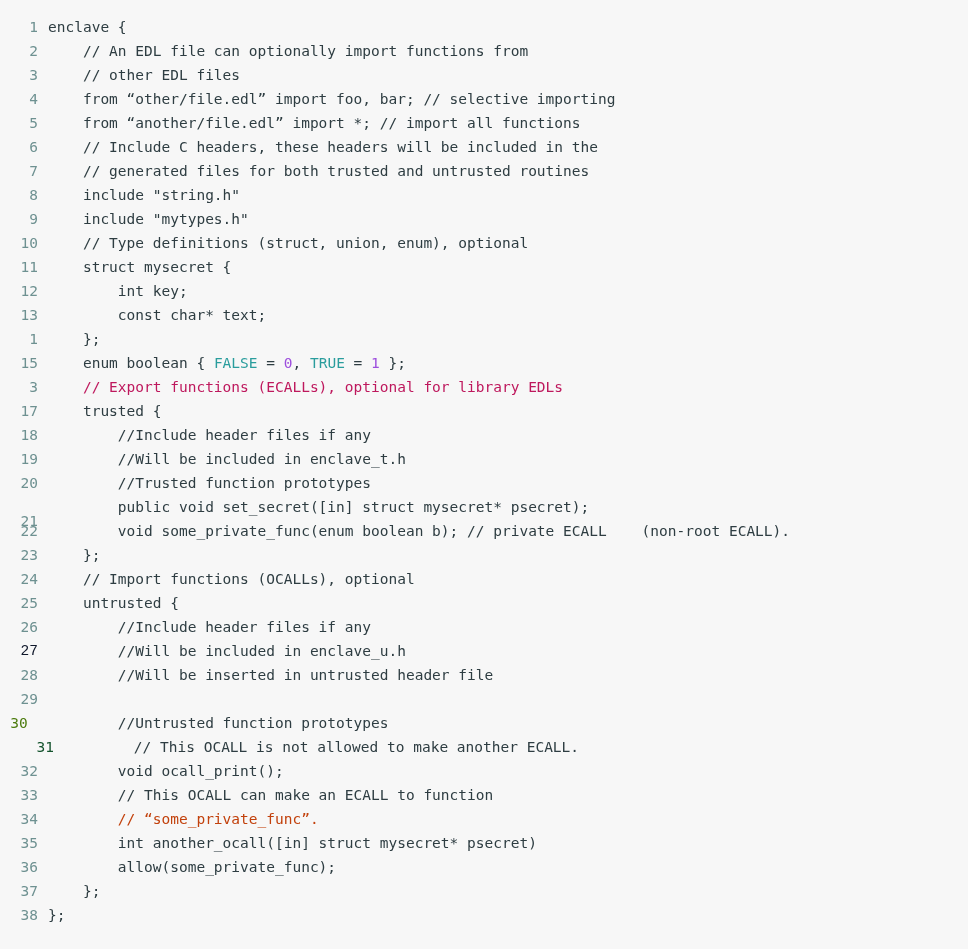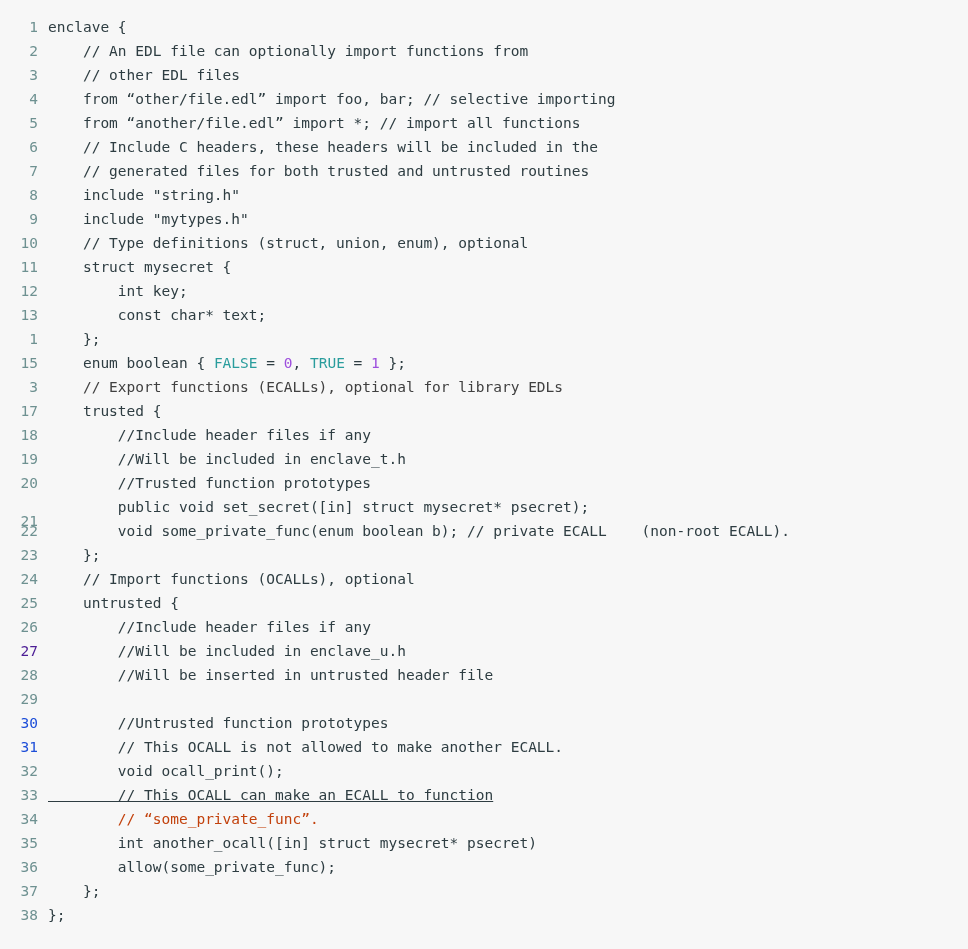--- a/index.html
+++ b/index.html
@@ -66,36 +66,36 @@
     <div class="code-line"><span class="line-number" style="color: rgb(110, 145, 145);">6</span><span class="line-content" style="color: rgb(46, 61, 66);">    // Include C headers, these headers will be included in the</span></div>
     <div class="code-line"><span class="line-number" style="color: rgb(110, 145, 145);">7</span><span class="line-content" style="color: rgb(46, 61, 66);">    // generated files for both trusted and untrusted routines</span></div>
     <div class="code-line"><span class="line-number" style="color: rgb(110, 145, 145);">8</span><span class="line-content" style="color: rgb(46, 61, 66);">    include "string.h"</span></div>
     <div class="code-line"><span class="line-number" style="color: rgb(110, 145, 145);">9</span><span class="line-content" style="color: rgb(46, 61, 66);">    include "mytypes.h"</span></div>
     <div class="code-line"><span class="line-number" style="color: rgb(110, 145, 145);">10</span><span class="line-content" style="color: rgb(46, 61, 66);">    // Type definitions (struct, union, enum), optional</span></div>
     <div class="code-line"><span class="line-number" style="color: rgb(110, 145, 145);">11</span><span class="line-content" style="color: rgb(46, 61, 66);">    struct mysecret {</span></div>
     <div class="code-line"><span class="line-number" style="color: rgb(110, 145, 145);">12</span><span class="line-content" style="color: rgb(46, 61, 66);">        int key;</span></div>
     <div class="code-line"><span class="line-number" style="color: rgb(110, 145, 145);">13</span><span class="line-content" style="color: rgb(46, 61, 66);">        const char* text;</span></div>
     <div class="code-line"><span class="line-number" style="color: rgb(110, 145, 145);">1</span><span class="line-content" style="color: rgb(46, 61, 66);">    };</span></div>
     <div class="code-line"><span class="line-number" style="color: rgb(110, 145, 145);">15</span><span class="line-content" style="color: rgb(46, 61, 66);"><span>    enum boolean { </span><span class="tok-const" style="color: rgb(42, 157, 157);">FALSE</span><span> = </span><span class="tok-num" style="color: rgb(157, 78, 221);">0</span><span>, </span><span class="tok-const" style="color: rgb(42, 157, 157);">TRUE</span><span> = </span><span class="tok-num" style="color: rgb(157, 78, 221);">1</span><span> };</span></span></div>
-    <div class="code-line"><span class="line-number" style="color: rgb(110, 145, 145);">3</span><span class="line-content" style="color: #404040;">    // Export functions (ECALLs), optional for library EDLs</span></div>
+    <div class="code-line"><span class="line-number" style="color: rgb(110, 145, 145);">3</span><span class="line-content" style="color: #be185d;">    // Export functions (ECALLs), optional for library EDLs</span></div>
     <div class="code-line"><span class="line-number" style="color: rgb(110, 145, 145);">17</span><span class="line-content" style="color: rgb(46, 61, 66);">    trusted {</span></div>
     <div class="code-line"><span class="line-number" style="color: rgb(110, 145, 145);">18</span><span class="line-content" style="color: rgb(46, 61, 66);">        //Include header files if any</span></div>
     <div class="code-line"><span class="line-number" style="color: rgb(110, 145, 145);">19</span><span class="line-content" style="color: rgb(46, 61, 66);">        //Will be included in enclave_t.h</span></div>
     <div class="code-line"><span class="line-number" style="color: rgb(110, 145, 145);">20</span><span class="line-content" style="color: rgb(46, 61, 66);">        //Trusted function prototypes</span></div>
     <div class="code-line"><span class="line-number" style="color: rgb(110, 145, 145); margin-top: 14px;">21</span><span class="line-content" style="color: rgb(46, 61, 66);">        public void set_secret([in] struct mysecret* psecret);</span></div>
     <div class="code-line"><span class="line-number" style="color: rgb(110, 145, 145);">22</span><span class="line-content" style="color: rgb(46, 61, 66);">        void some_private_func(enum boolean b); // private ECALL    (non-root ECALL).</span></div>
     <div class="code-line"><span class="line-number" style="color: rgb(110, 145, 145);">23</span><span class="line-content" style="color: rgb(46, 61, 66);">    };</span></div>
     <div class="code-line"><span class="line-number" style="color: rgb(110, 145, 145);">24</span><span class="line-content" style="color: rgb(46, 61, 66);">    // Import functions (OCALLs), optional</span></div>
     <div class="code-line"><span class="line-number" style="color: rgb(110, 145, 145);">25</span><span class="line-content" style="color: rgb(46, 61, 66);">    untrusted {</span></div>
     <div class="code-line"><span class="line-number" style="color: rgb(110, 145, 145);">26</span><span class="line-content" style="color: rgb(46, 61, 66);">        //Include header files if any</span></div>
-    <div class="code-line"><span class="line-number" style="color: #4c1d95;">27</span><span class="line-content" style="color: rgb(46, 61, 66);">        //Will be included in enclave_u.h</span></div>
+    <div class="code-line"><span class="line-number" style="color: #0f172a; font-family: Liberation Mono, monospace;">27</span><span class="line-content" style="color: rgb(46, 61, 66);">        //Will be included in enclave_u.h</span></div>
     <div class="code-line"><span class="line-number" style="color: rgb(110, 145, 145);">28</span><span class="line-content" style="color: rgb(46, 61, 66);">        //Will be inserted in untrusted header file</span></div>
     <div class="code-line"><span class="line-number" style="color: rgb(110, 145, 145);">29</span></div>
-    <div class="code-line"><span class="line-number" style="color: #1d4ed8;">30</span><span class="line-content" style="color: rgb(46, 61, 66);">        //Untrusted function prototypes</span></div>
-    <div class="code-line"><span class="line-number" style="color: #1d4ed8;">31</span><span class="line-content" style="color: rgb(46, 61, 66);">        // This OCALL is not allowed to make another ECALL.</span></div>
+    <div class="code-line"><span class="line-number" style="color: #4d7c0f; text-align: center;">30</span><span class="line-content" style="color: rgb(46, 61, 66);">        //Untrusted function prototypes</span></div>
+    <div class="code-line"><span class="line-number" style="color: #14532d; padding-left: 16px;">31</span><span class="line-content" style="color: rgb(46, 61, 66);">        // This OCALL is not allowed to make another ECALL.</span></div>
     <div class="code-line"><span class="line-number" style="color: rgb(110, 145, 145);">32</span><span class="line-content" style="color: rgb(46, 61, 66);">        void ocall_print();</span></div>
-    <div class="code-line"><span class="line-number" style="color: rgb(110, 145, 145);">33</span><span class="line-content" style="color: rgb(46, 61, 66); text-decoration: underline;">        // This OCALL can make an ECALL to function</span></div>
+    <div class="code-line"><span class="line-number" style="color: rgb(110, 145, 145);">33</span><span class="line-content" style="color: rgb(46, 61, 66);">        // This OCALL can make an ECALL to function</span></div>
     <div class="code-line"><span class="line-number" style="color: rgb(110, 145, 145);">34</span><span class="line-content" style="color: #c2410c;">        // “some_private_func”.</span></div>
     <div class="code-line"><span class="line-number" style="color: rgb(110, 145, 145);">35</span><span class="line-content" style="color: rgb(46, 61, 66);">        int another_ocall([in] struct mysecret* psecret)</span></div>
     <div class="code-line"><span class="line-number" style="color: rgb(110, 145, 145);">36</span><span class="line-content" style="color: rgb(46, 61, 66);">        allow(some_private_func);</span></div>
     <div class="code-line"><span class="line-number" style="color: rgb(110, 145, 145);">37</span><span class="line-content" style="color: rgb(46, 61, 66);">    };</span></div>
     <div class="code-line"><span class="line-number" style="color: rgb(110, 145, 145);">38</span><span class="line-content" style="color: rgb(46, 61, 66);">};</span></div>
   </div>
 
 </body></html>

